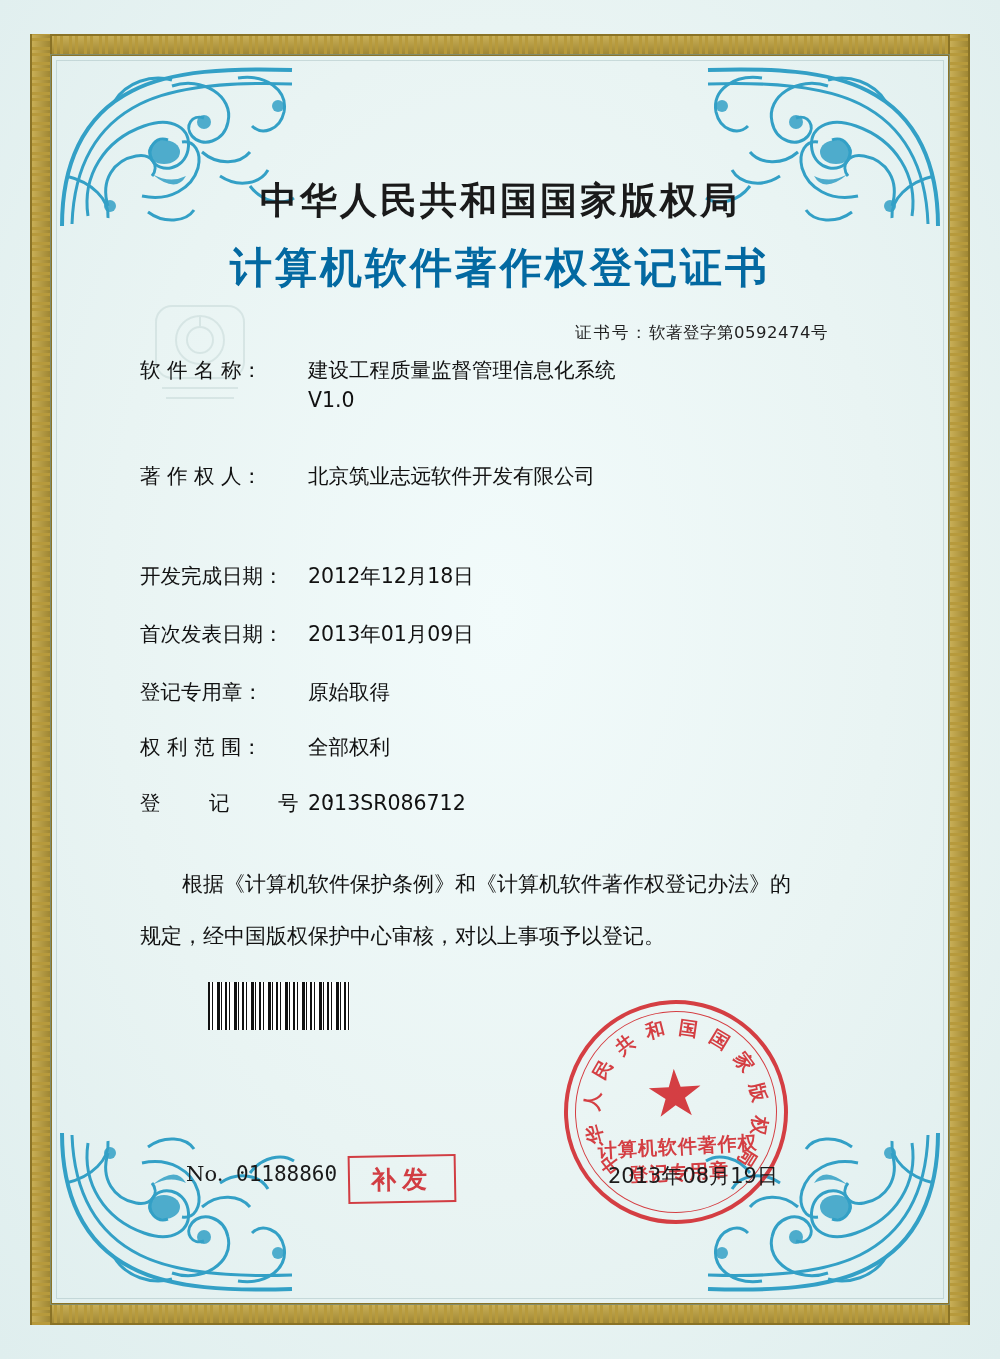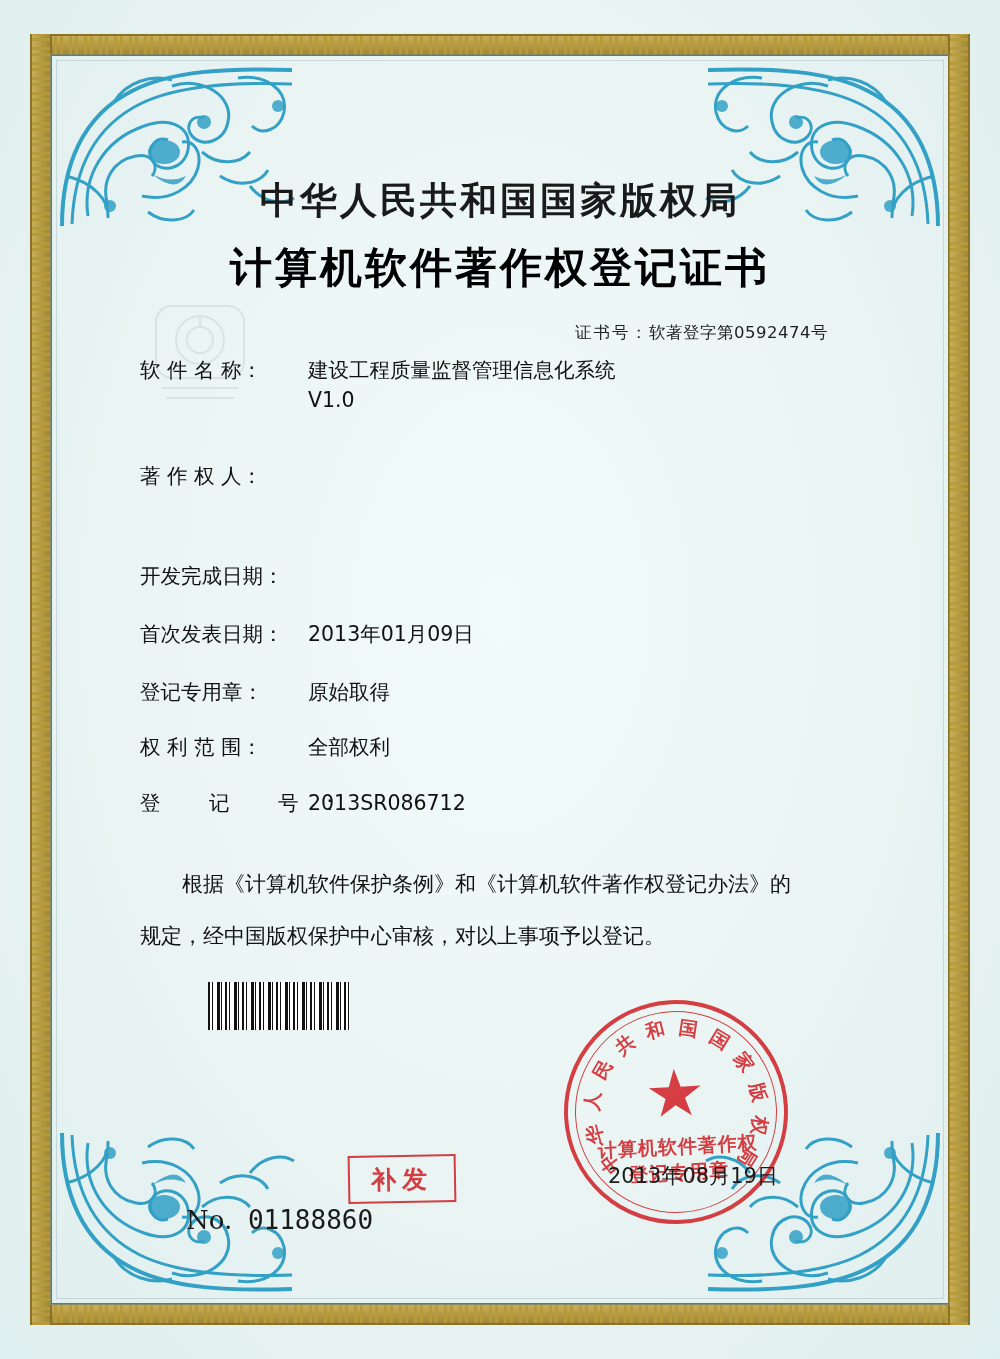--- a/index.html
+++ b/index.html
@@ -117,21 +117,21 @@
   }
   .doc-title {
     position: absolute;
     top: 240px;
     left: 0; right: 0;
     text-align: center;
     font-family: "DejaVu Serif", "Liberation Serif", serif;
     font-weight: bold;
     font-size: 42px;
     letter-spacing: 3px;
-    color: #000000;
+    color: #0369a1;
   }
   .cert-no {
     position: absolute;
     top: 322px;
     right: 172px;
     font-size: 16.5px;
     color: #1f1f1f;
     letter-spacing: 0.5px;
     font-family: "DejaVu Sans", "Liberation Sans", sans-serif;
     margin-left: 40px;
@@ -256,24 +256,23 @@
     font-size: 19px;
     letter-spacing: 1px;
   }
   .seal-line1 { top: 130px; }
   .seal-line2 { top: 156px; }
 
   .footer-no {
     position: absolute;
     left: 186px;
     top: 1162px;
-    font-size: 26px;
+    font-size: 21px;
     color: #1a1a1a;
     font-family: "DejaVu Sans Mono", "Liberation Mono", monospace;
-    margin-top: 43px;
   }
   .footer-no .pfx {
     font-family: "DejaVu Serif", "Liberation Serif", serif;
   }
   .reissue-stamp {
     position: absolute;
     left: 348px;
     top: 1155px;
     width: 104px;
     height: 44px;
@@ -445,24 +444,26 @@
     </div>
 
     <div class="field f1">
       <span class="label">软 件 名 称：</span>
       <span class="value">建设工程质量监督管理信息化系统
 V1.0</span>
     </div>
 
     <div class="field f2">
       <span class="label">著 作 权 人：</span>
+      <span class="value">北京筑业志远软件开发有限公司</span>
     </div>
 
     <div class="field f3">
       <span class="label">开发完成日期：</span>
+      <span class="value">2012年12月18日</span>
     </div>
 
     <div class="field f4">
       <span class="label">首次发表日期：</span>
       <span class="value">2013年01月09日</span>
     </div>
 
     <div class="field f5">
       <span class="label">登记专用章：</span>
       <span class="value">原始取得</span>

